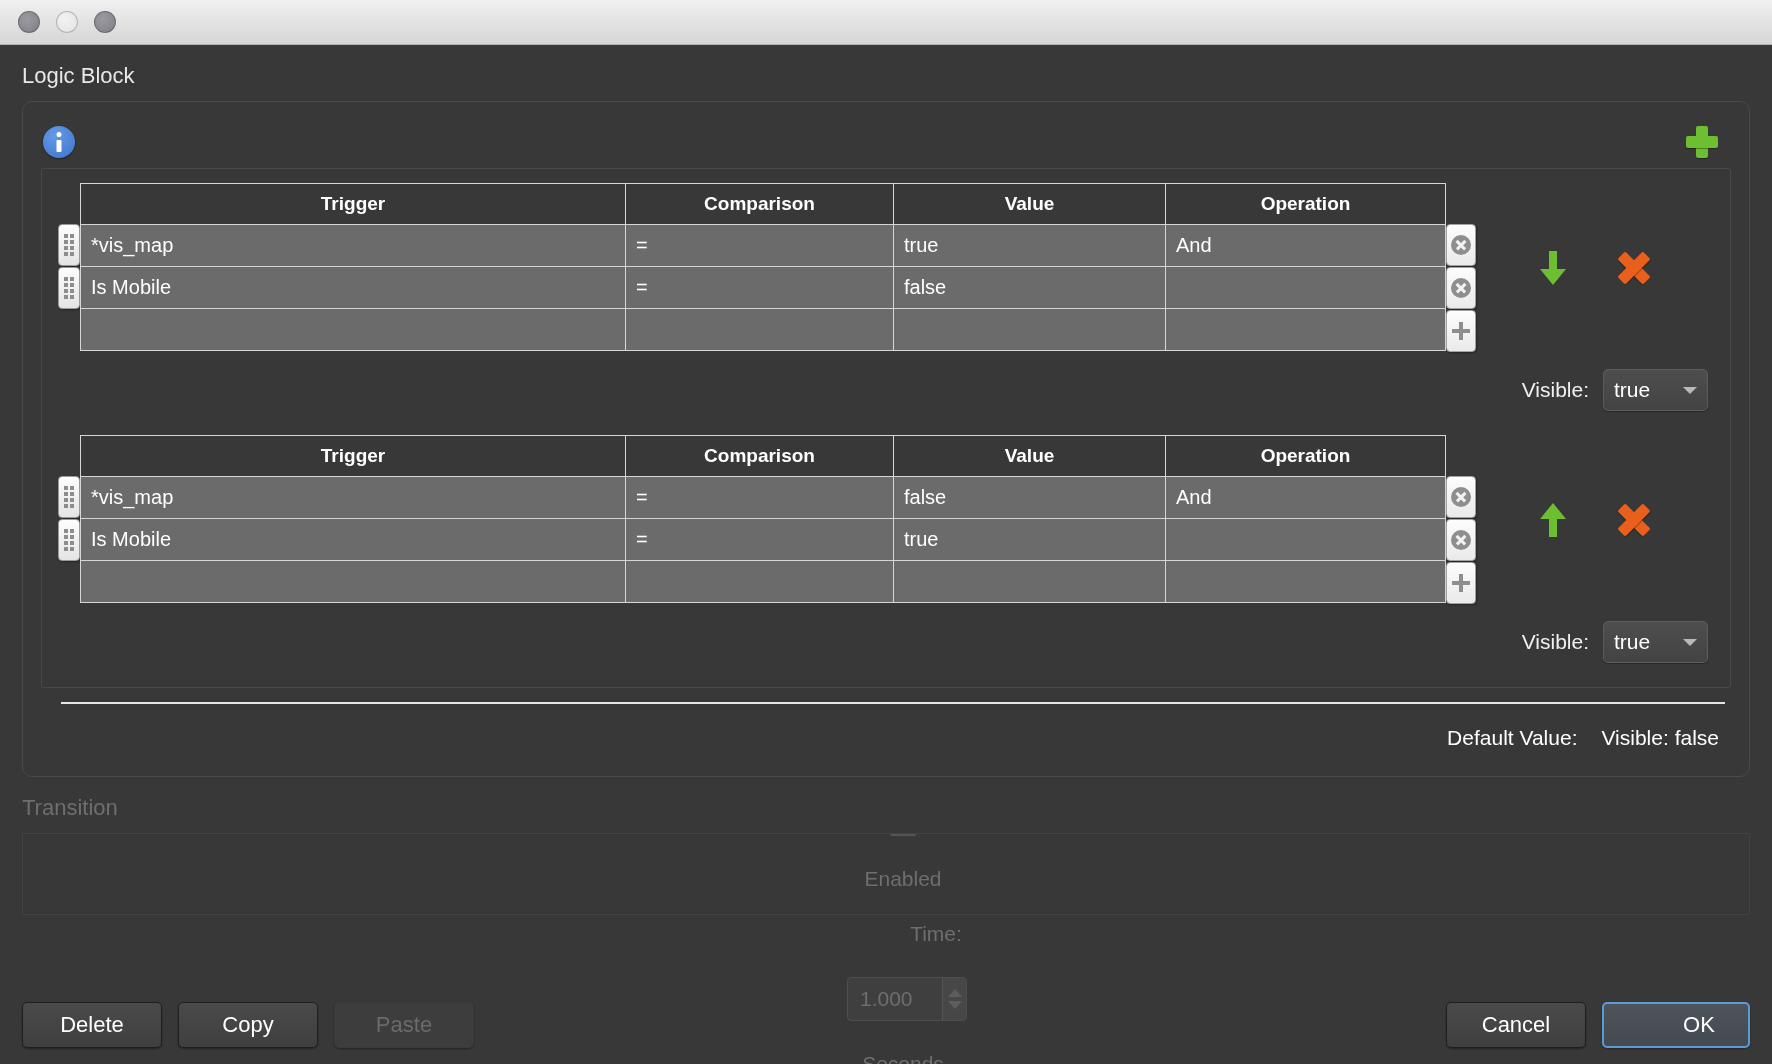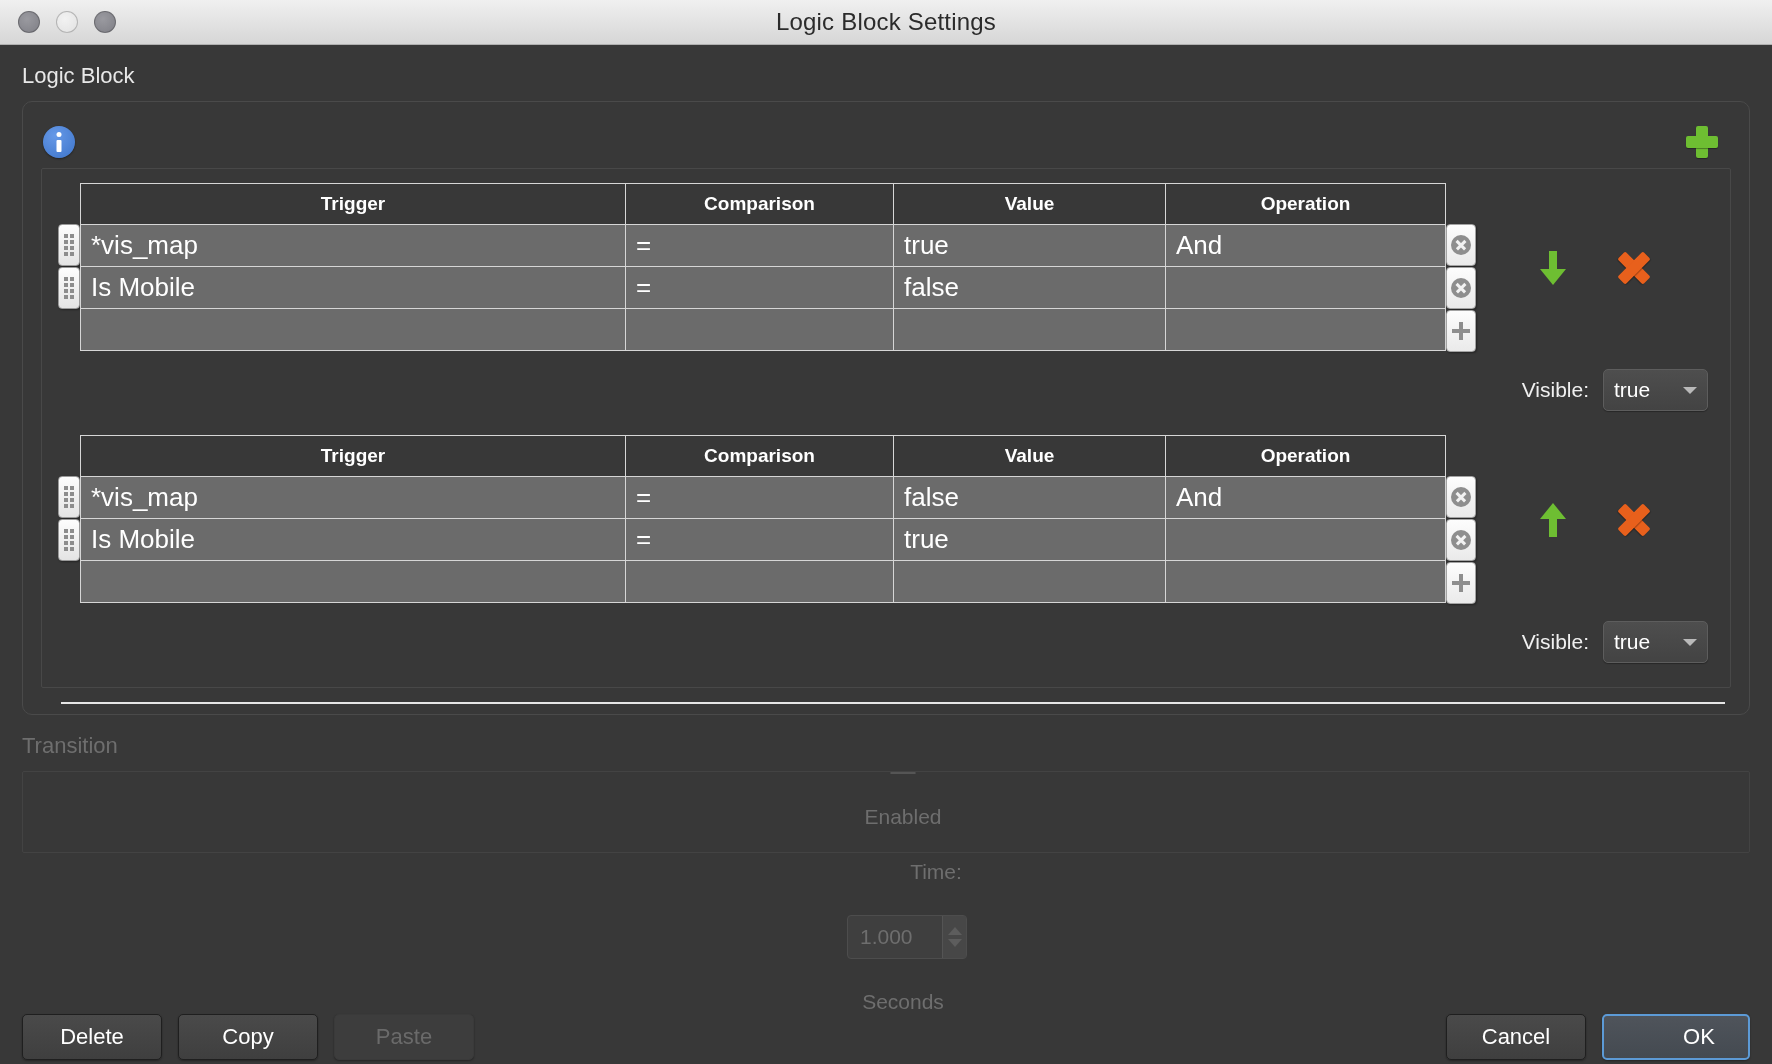--- a/index.html
+++ b/index.html
@@ -122,21 +122,21 @@
     background: #383838;
     color: #ffffff;
     font-size: 19px; font-weight: bold;
     height: 41px;
     border: 1px solid #d6d6d6;
     text-align: center;
   }
   table.logic td {
     background: #6b6b6b;
     color: #ffffff;
-    font-size: 26px;
+    font-size: 20px;
     height: 42px;
     border: 1px solid #d6d6d6;
     padding: 0 10px;
     vertical-align: middle;
     white-space: nowrap; overflow: hidden;
   }
   table.logic tr.empty td { color: transparent; }
   col.c-trigger { width: 545px; }
   col.c-comp    { width: 268px; }
   col.c-value   { width: 272px; }
@@ -273,21 +273,21 @@
   }
   .spin .stepper i {
     width: 0; height: 0;
     border-left: 7px solid transparent; border-right: 7px solid transparent;
   }
   .spin .stepper i.up   { border-bottom: 8px solid #5d5d5d; }
   .spin .stepper i.down { border-top: 8px solid #5d5d5d; }
 
   
   .footer {
-    position: absolute; left: 22px; right: 22px; bottom: 4px;
+    position: absolute; left: 22px; right: 22px; bottom: 16px;
     display: flex; align-items: flex-end;
   }
   .btn {
     height: 46px; min-width: 140px;
     border-radius: 5px;
     border: 1px solid #1f1f1f;
     background: linear-gradient(#4a4a4a, #3f3f3f);
     color: #ffffff; font-size: 22px;
     display: flex; align-items: center; justify-content: center;
     margin-right: 16px; cursor: pointer;
@@ -304,21 +304,20 @@
 </style>
 </head>
 <body>
 
 <div class="titlebar">
   <div class="traffic">
     <span class="tl dim"></span>
     <span class="tl pale"></span>
     <span class="tl dim"></span>
   </div>
-  <div class="title-text">Logic Block Settings</div>
 </div>
 
 <div class="body-wrap">
 
   <div class="section-title">Logic Block</div>
 
   <div class="outer-panel">
 
     <div class="toprow">
       <span class="info-icon"></span>
@@ -522,20 +521,27 @@
             <span>true</span>
             <span class="caret"></span>
           </span>
         </div>
       </div>
 
     </div>
 
     <hr class="sep">
 
+    <div class="default-row">
+      <span>Default Value:</span>
+      <span>
+        <span>Visible:</span>
+        <span>false</span>
+      </span>
+    </div>
 
   </div>
 
   <div class="section-title disabled">Transition</div>
 
   <div class="trans-panel">
     <span class="chk"></span>
     <span class="trans-label">Enabled</span>
     <span class="trans-label" style="margin-left:66px">Time:</span>
     <span class="spin">

